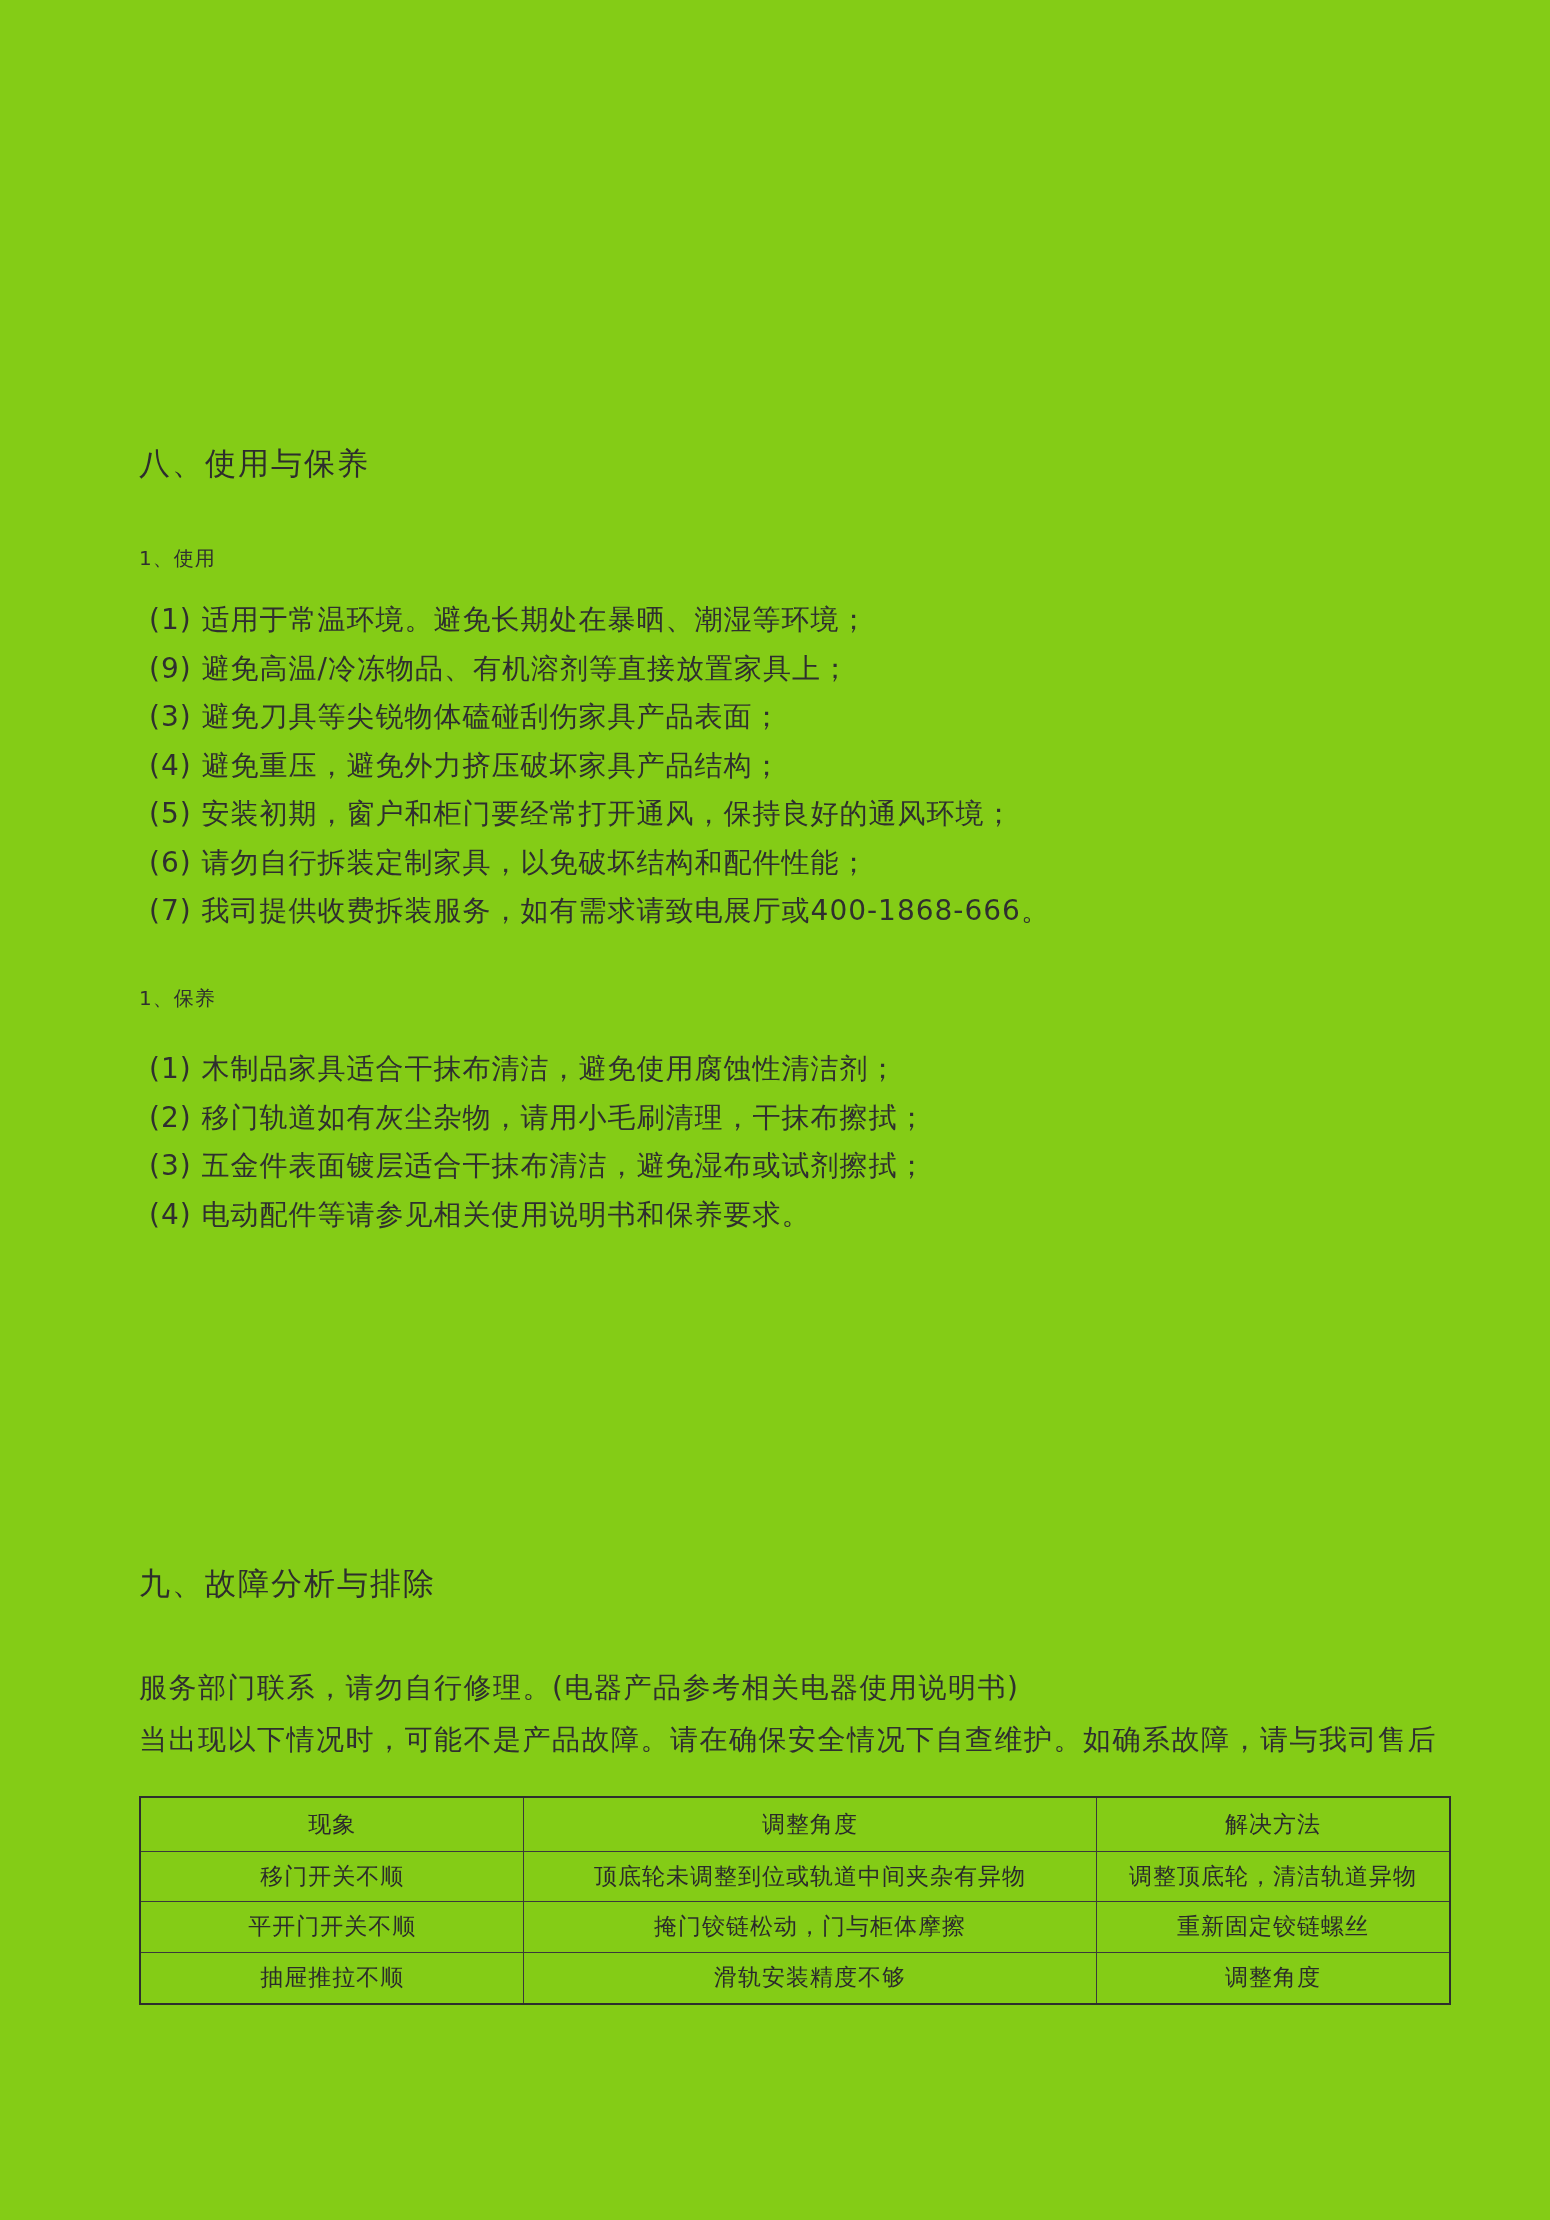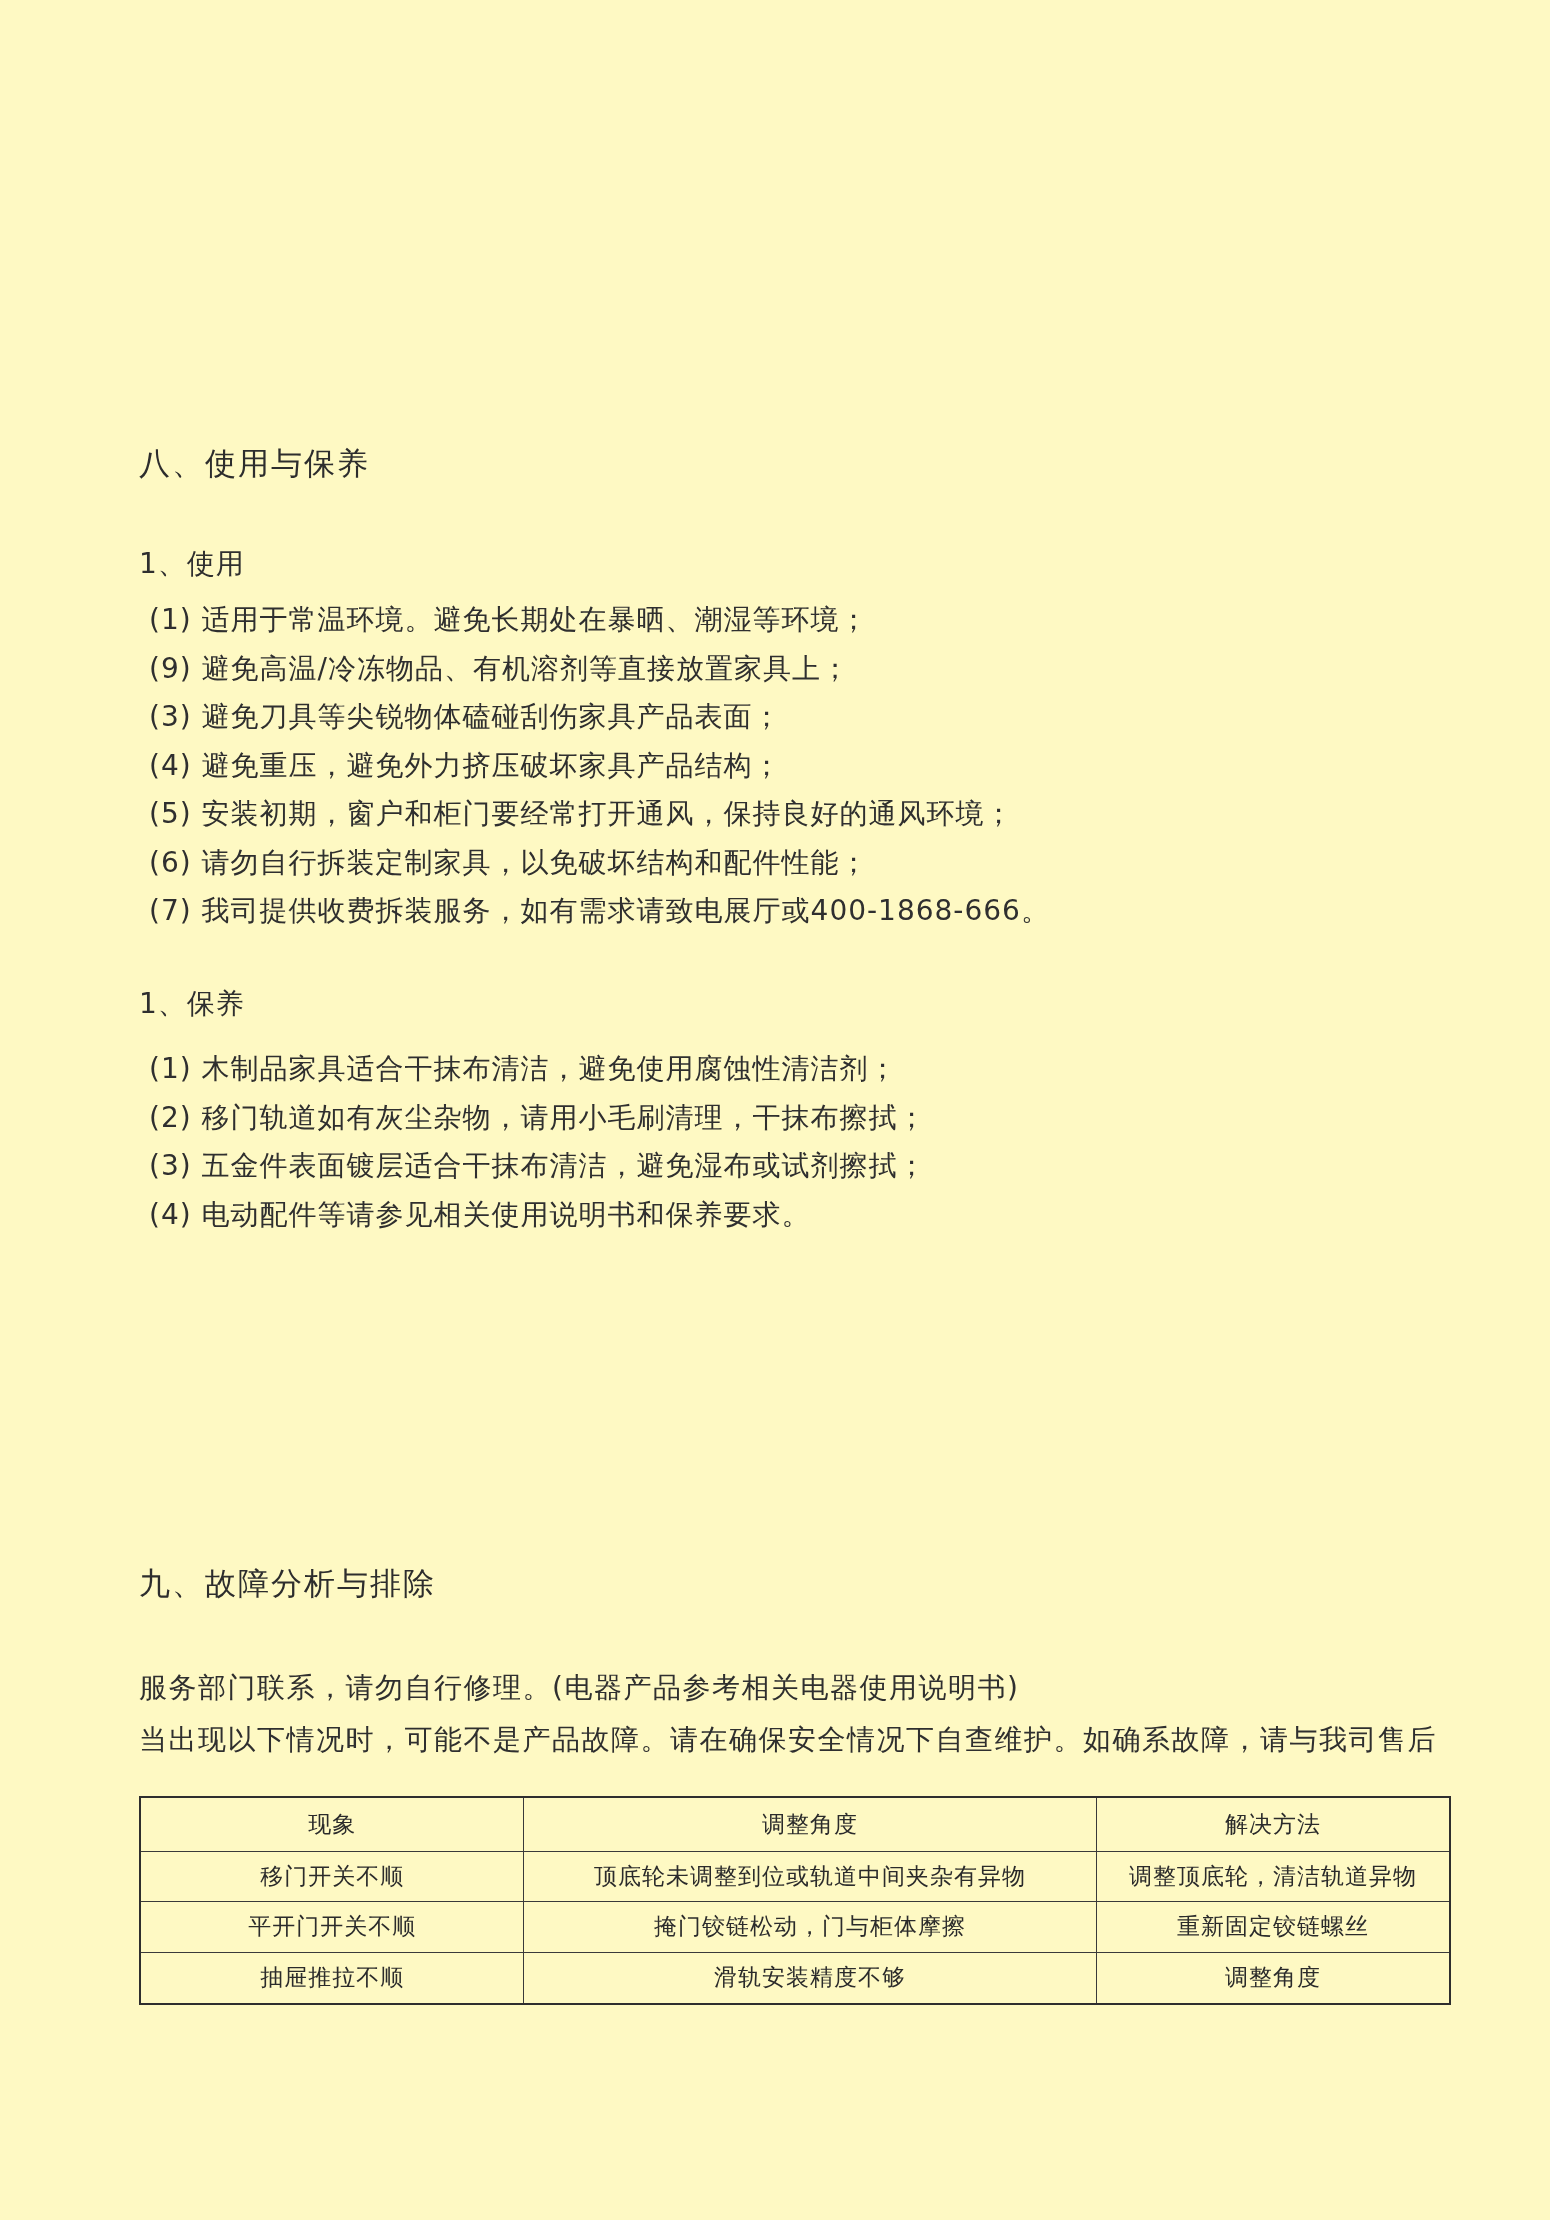--- a/index.html
+++ b/index.html
@@ -4,39 +4,39 @@
 <style>
   html, body {
     margin: 0;
     padding: 0;
     background: #ffffff;
   }
   .page {
     position: relative;
     width: 1550px;
     height: 2220px;
-    background: #fef9c3;
+    background: #84cc16;
     font-family: "DejaVu Sans", "Liberation Sans", sans-serif;
     color: #2f2f2f;
     overflow: hidden;
   }
   .sec-title {
     position: absolute;
     left: 139px;
     margin: 0;
     font-size: 31px;
     font-weight: normal;
     letter-spacing: 2px;
     white-space: nowrap;
     color: #2d2d2d;
   }
   .sub-title {
     position: absolute;
     left: 139px;
-    font-size: 28px;
+    font-size: 20px;
     letter-spacing: 1px;
     white-space: nowrap;
     color: #2f2f2f;
   }
   .item-list {
     position: absolute;
     left: 136px;
     margin: 13px;
     padding: 0;
     list-style: none;

